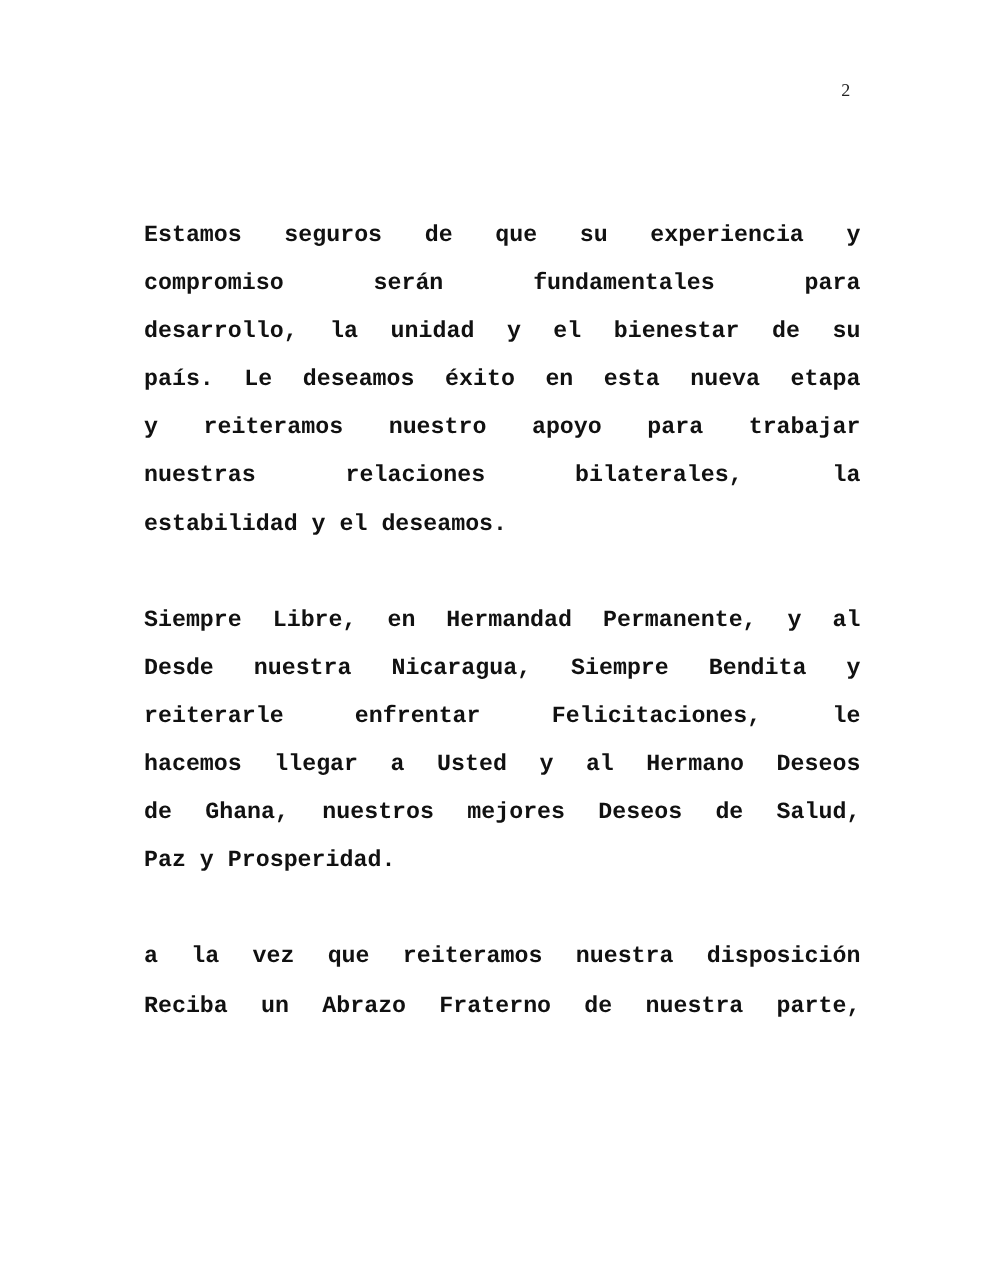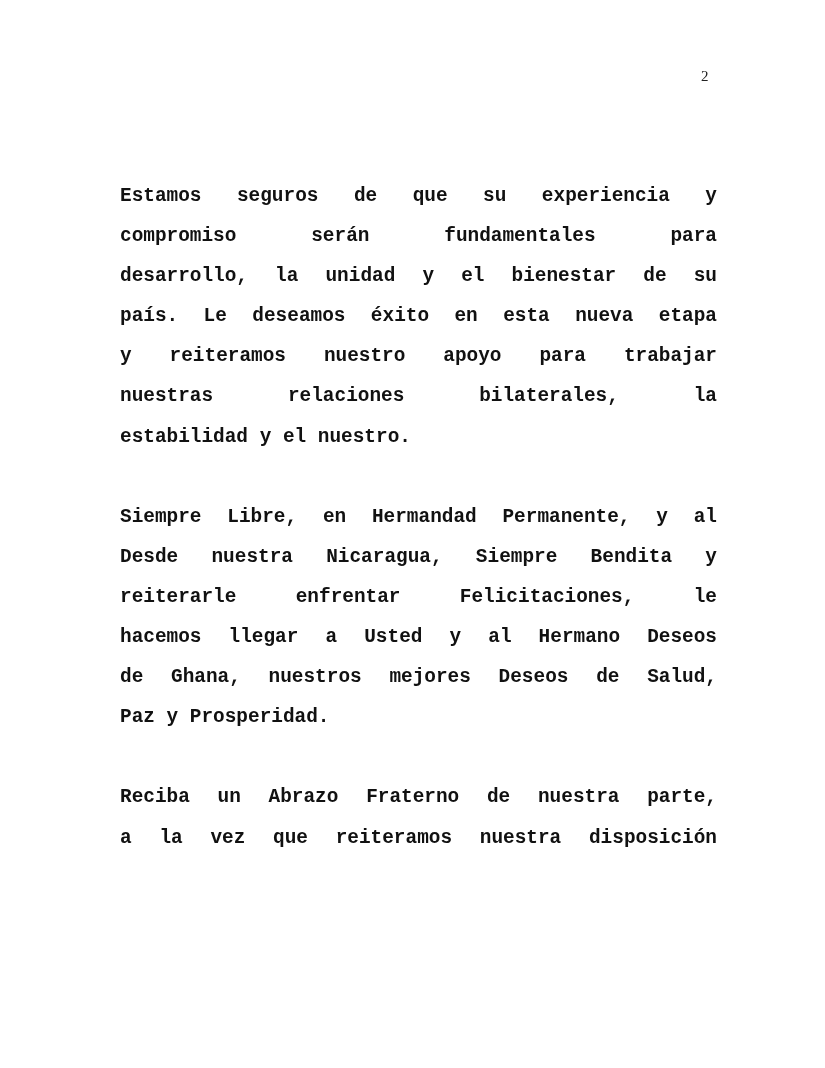--- a/index.html
+++ b/index.html
@@ -23,29 +23,29 @@
 <div class="page-number">2</div>
 
 <div class="body-text">
   <div>
     <div class="line">Estamos seguros de que su experiencia y</div>
     <div class="line">compromiso serán fundamentales para</div>
     <div class="line">desarrollo, la unidad y el bienestar de su</div>
     <div class="line">país. Le deseamos éxito en esta nueva etapa</div>
     <div class="line">y reiteramos nuestro apoyo para trabajar</div>
     <div class="line">nuestras relaciones bilaterales, la</div>
-    <div class="line last">estabilidad y el nuestro.</div>
+    <div class="line last">estabilidad y el deseamos.</div>
   </div>
   <div class="gap"></div>
   <div>
     <div class="line">Siempre Libre, en Hermandad Permanente, y al</div>
     <div class="line">Desde nuestra Nicaragua, Siempre Bendita y</div>
     <div class="line">reiterarle enfrentar Felicitaciones, le</div>
     <div class="line">hacemos llegar a Usted y al Hermano Deseos</div>
     <div class="line">de Ghana, nuestros mejores Deseos de Salud,</div>
     <div class="line last">Paz y Prosperidad.</div>
   </div>
   <div class="gap"></div>
   <div>
+    <div class="line">a la vez que reiteramos nuestra disposición</div>
     <div class="line">Reciba un Abrazo Fraterno de nuestra parte,</div>
-    <div class="line">a la vez que reiteramos nuestra disposición</div>
   </div>
 </div>
 
 </body></html>

